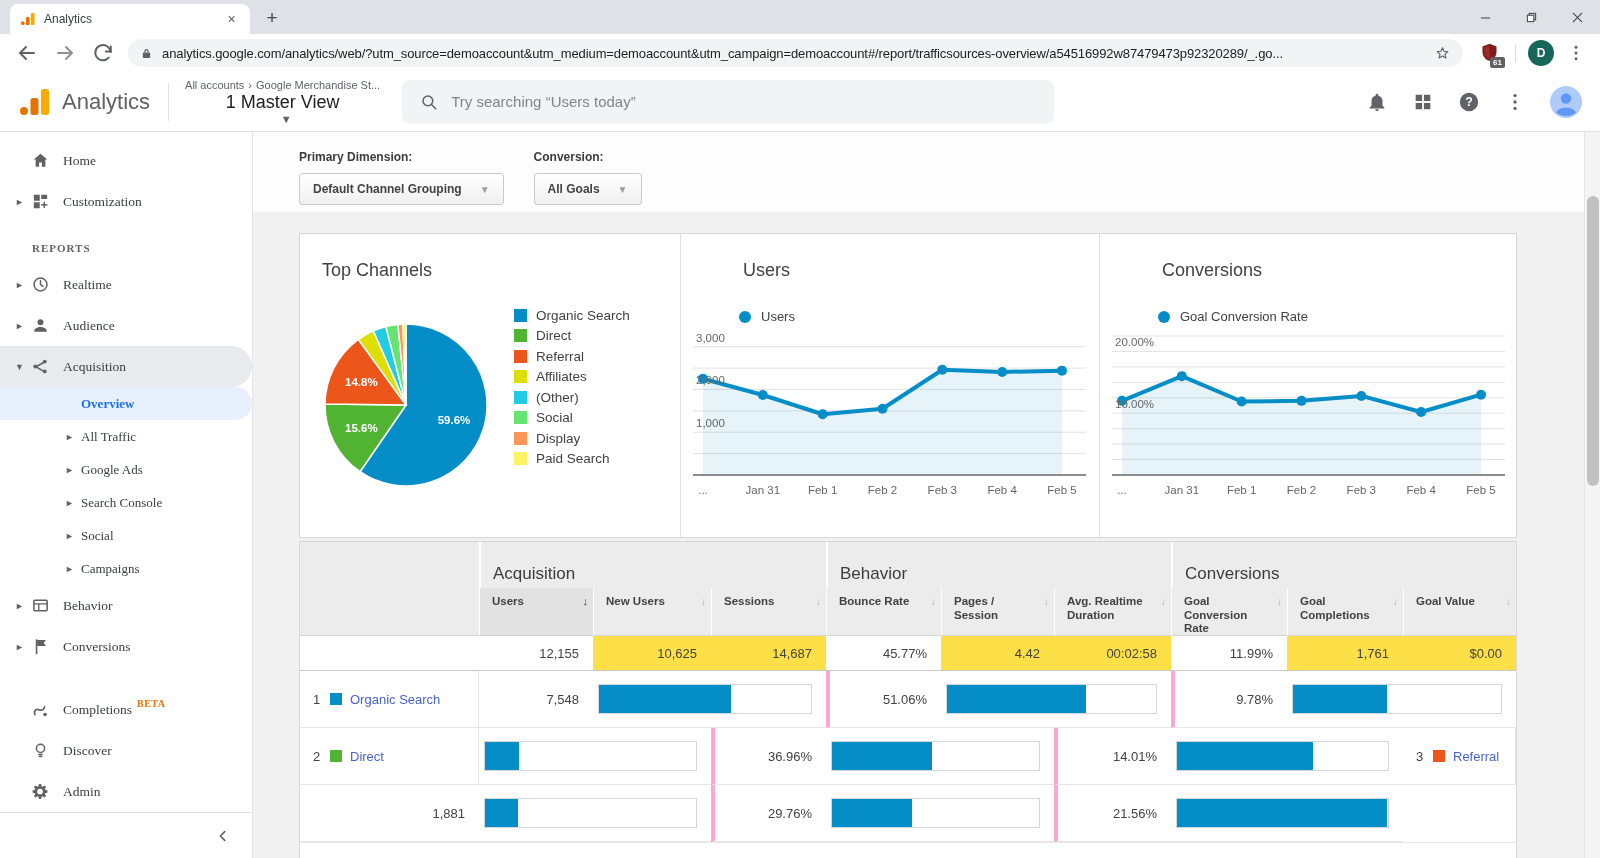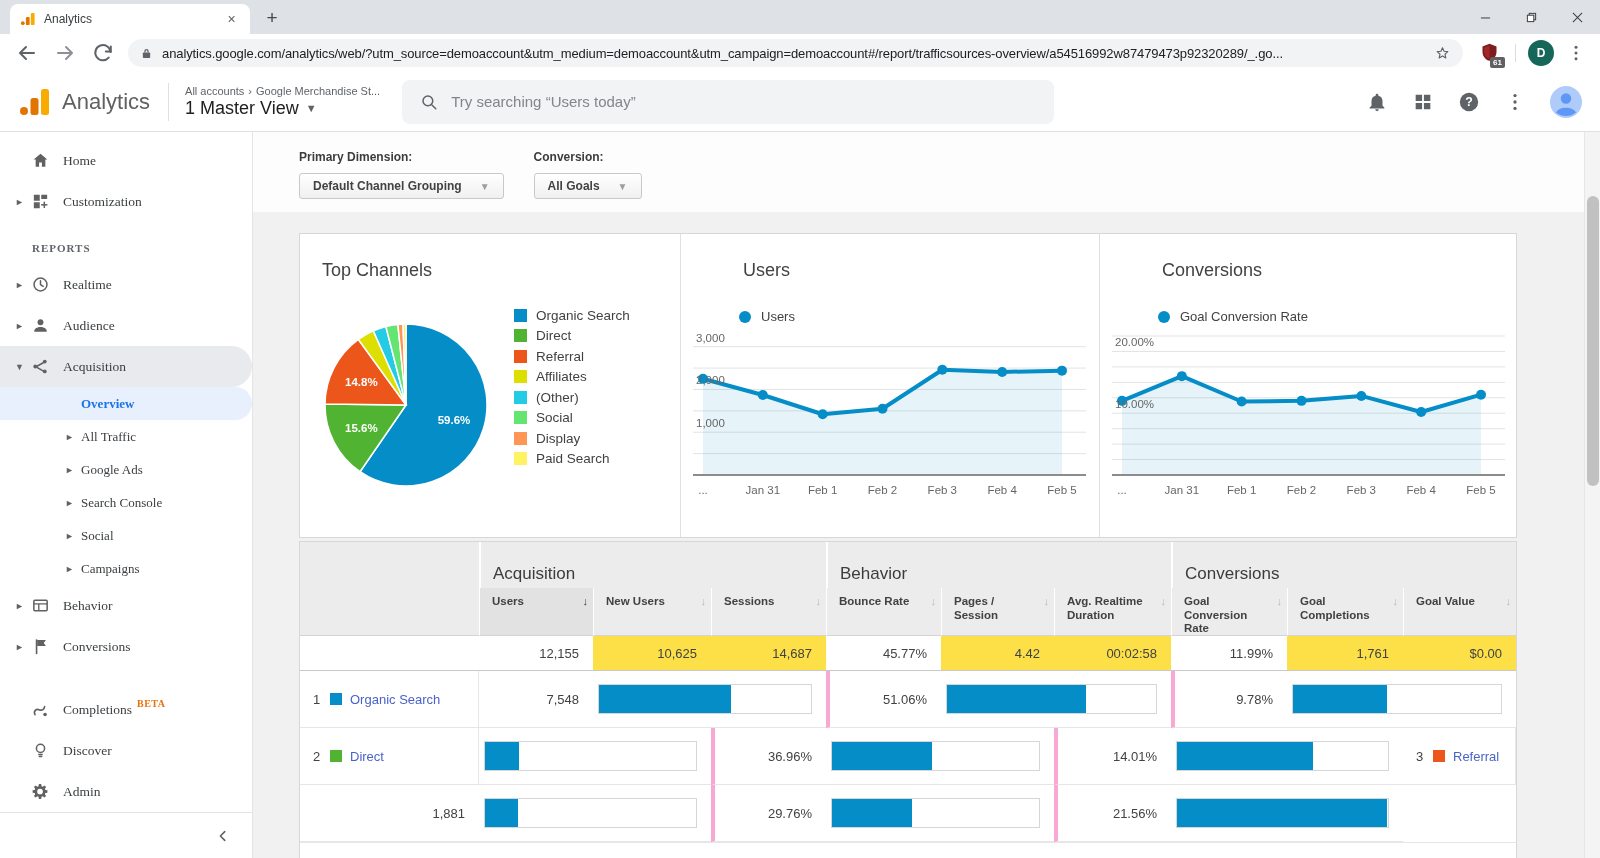--- a/index.html
+++ b/index.html
@@ -32,21 +32,21 @@
   .tb-avatar { width:26px; height:26px; border-radius:50%; background:#17665a; color:#fff; font-size:12px; font-weight:bold; display:flex; align-items:center; justify-content:center; margin:0 6px; }
   .kebab { width:20px; height:20px; color:#5f6368; margin:0 6px; }
 
   
   .ga-header { height:60px; background:#fff; border-bottom:1px solid #e0e0e0; display:flex; align-items:center; padding:0 18px; }
   .ga-logo { width:34px; height:34px; }
   .ga-name { font-size:22px; color:#616161; margin-left:10px; }
   .hdr-divider { width:1px; height:38px; background:#e0e0e0; margin:0 16px 0 18px; }
   .crumb-line { font-size:11px; color:#5f6368; }
   .crumb-sep { margin:0 4px; }
-  .view-row { display:flex; align-items:center; font-size:18px; color:#212121; margin-top:1px; }
+  .view-row { display:flex; align-items:center; font-size:18px; color:#212121; margin-top:1px;flex-direction:column; }
   .view-caret { font-size:11px; color:#5f6368; margin-left:7px; }
   .searchbox { width:652px; height:44px; background:#f1f3f4; border-radius:8px; display:flex; align-items:center; margin-left:22px; padding:0 18px; }
   .search-ic { width:18px; height:18px; color:#5f6368; flex:0 0 18px; }
   .search-input { border:none; outline:none; background:transparent; flex:1; margin-left:13px; font-size:15px; color:#202124; font-family:"Liberation Sans",sans-serif; }
   .search-input::placeholder { color:#80868b; }
   .hdr-right { margin-left:auto; display:flex; align-items:center; gap:24px; }
   .hdr-ic { width:22px; height:22px; color:#5f6368; }
   .hdr-avatar { width:32px; height:32px; }
 
   
@@ -64,21 +64,21 @@
   .reports-label { margin:20px 0 10px 32px; font-size:11px; font-weight:bold; color:#5f6368; letter-spacing:1px; }
   .side-gap { height:22px; }
   .beta { color:#e8710a; font-size:10px; font-weight:bold; margin-left:5px; transform:translateY(-6px); display:inline-block; letter-spacing:0.5px;text-align:right; }
   .collapse-row { position:absolute; bottom:0; left:0; right:0; height:46px; border-top:1px solid #e4e4e4; display:flex; align-items:center; justify-content:flex-end; padding-right:22px; color:#5f6368; }
   .collapse-row .i { width:14px; height:14px; }
 
   .content { flex:1; position:relative; background:#f1f1f1; overflow:hidden; }
   .controls-strip { height:80px; background:#fdfdfd; padding:18px 0 0 46px; display:flex; }
   .ctrl-group { margin-right:30px; }
   .ctrl-label { font-size:12px; font-weight:bold; color:#3c3c3c; margin-bottom:9px; }
-  .dd-btn { display:inline-flex; align-items:center; height:26px; padding:0 13px; background:linear-gradient(#ffffff,#f0f0f0); border:1px solid #c9c9c9; border-radius:3px; font-size:12px; font-weight:bold; color:#424242; cursor:pointer;justify-content:center; }
+  .dd-btn { display:inline-flex; align-items:center; height:32px; padding:0 13px; background:linear-gradient(#ffffff,#f0f0f0); border:1px solid #c9c9c9; border-radius:3px; font-size:12px; font-weight:bold; color:#424242; cursor:pointer;justify-content:center; }
   .dd-caret { color:#9e9e9e; font-size:10px; margin-left:18px; }
 
   .cards { display:flex; width:1218px; margin:21px 0 0 46px; background:#fff; border:1px solid #d7d7d7; height:305px; }
   .card { position:relative; }
   .card + .card { border-left:1px solid #e0e0e0; }
   .card-title { font-size:18px; color:#424242; font-weight:400; }
   .pie-card { flex:0 0 380px; padding:26px 0 0 22px; }
   .pie-wrap { display:flex; margin-top:40px; }
   .pie-legend { margin:-16px 0 0 24px; list-style:none; }
   .pie-legend li { display:flex; align-items:center; height:20.5px; font-size:13.5px; color:#424242; }

